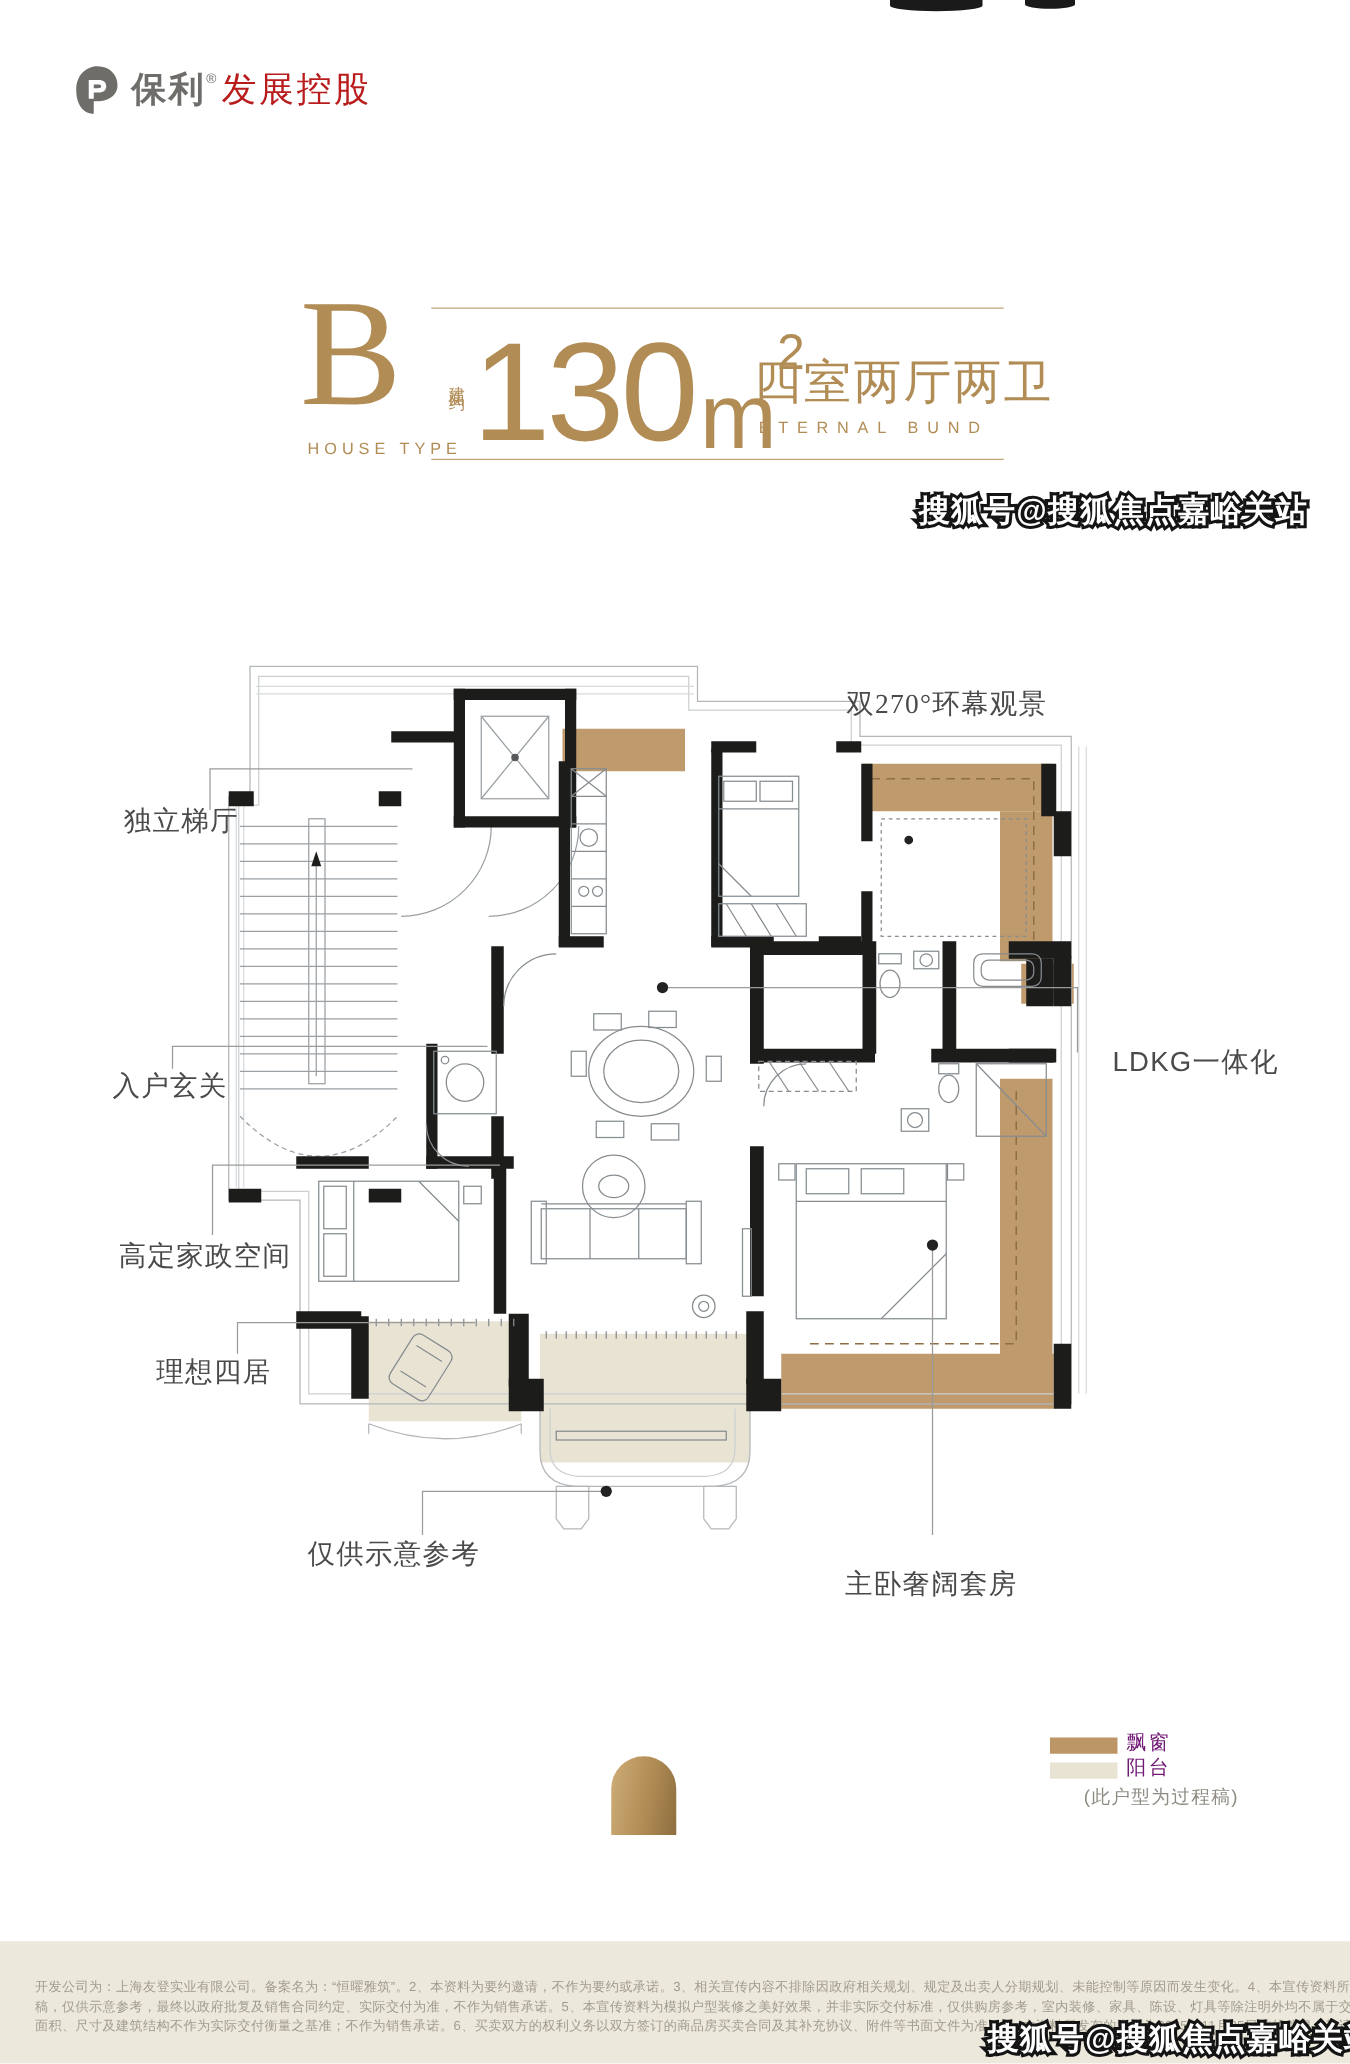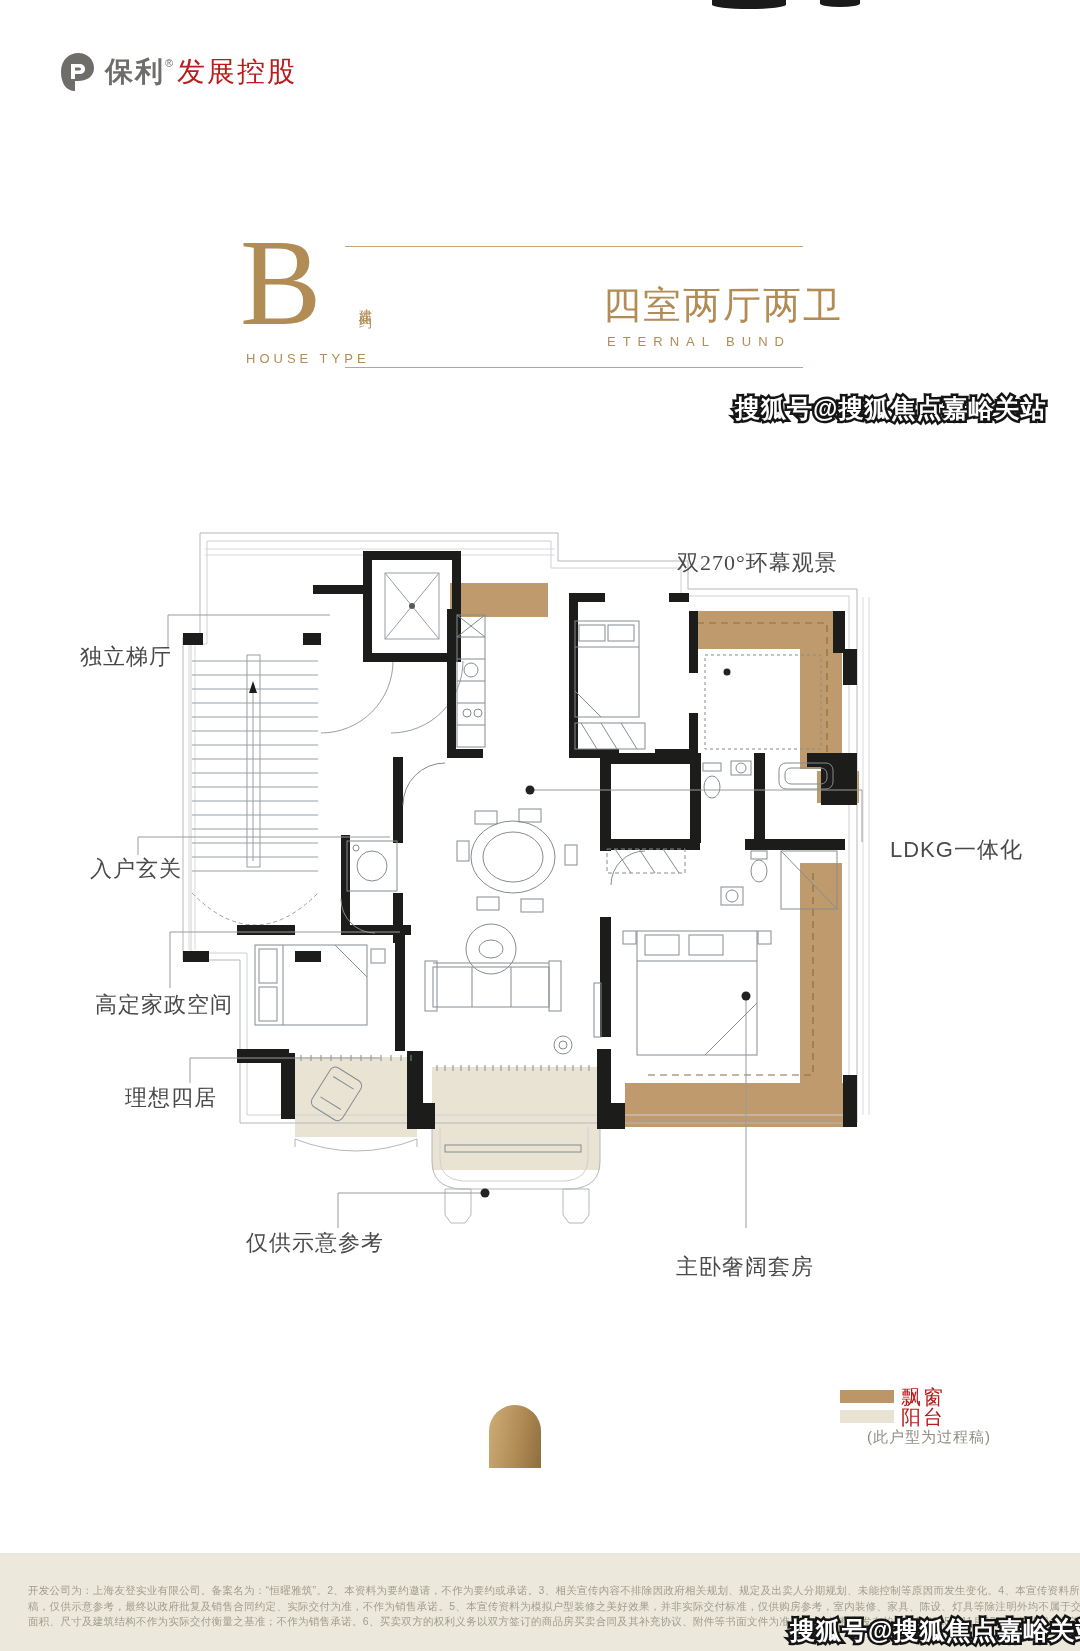--- a/index.html
+++ b/index.html
@@ -2,21 +2,21 @@
 <html><head>
 <meta charset="utf-8">
 <style>
   html,body{margin:0;padding:0;background:#ffffff;}
   body{font-family:"Liberation Sans","DejaVu Sans",sans-serif;}
   #page{position:relative;width:1080px;height:1651px;background:#ffffff;overflow:hidden;}
   .abs{position:absolute;}
   .gold{color:#b18c55;}
   .rule{position:absolute;height:1px;background:#c2a478;}
   .plan-label{position:absolute;font-size:22px;color:#4a4a4a;letter-spacing:1px;white-space:nowrap;}
-  .legend-label{position:absolute;font-size:20px;color:#b91c1c;letter-spacing:2px;white-space:nowrap;}
+  .legend-label{position:absolute;font-size:16px;color:#701a75;letter-spacing:2px;white-space:nowrap;}
   .disc-line{white-space:nowrap;font-size:10.5px;line-height:15.5px;letter-spacing:.3px;color:#a19d8e;}
   .wm-svg{position:absolute;overflow:visible;}
   .wm-svg text{font-family:"Liberation Sans","DejaVu Sans",sans-serif;font-weight:bold;}
   .frag{position:absolute;background:#1a1a1a;border-radius:0 0 50% 50%;}
 </style>
 </head>
 <body>
 
 <div id="page">
 
@@ -35,20 +35,25 @@
 
   <svg class="wm-svg" style="left:733px;top:386px;" width="300" height="44">
     <text x="2" y="31" font-size="25" letter-spacing="1" fill="#ffffff" stroke="#141414" stroke-width="5" paint-order="stroke">搜狐号@搜狐焦点嘉峪关站</text>
   </svg>
 
   <div class="abs gold" style="left:240px;top:222px;font-family:'Liberation Serif','DejaVu Serif',serif;font-size:122px;line-height:1;">B</div>
   <div class="abs gold" style="left:246px;top:351px;font-size:13px;letter-spacing:4px;">HOUSE TYPE</div>
   <div class="rule" style="left:345px;top:246px;width:458px;"></div>
   <div class="rule" style="left:345px;top:367px;width:458px;"></div>
   <div class="abs gold" style="left:356px;top:298px;writing-mode:vertical-rl;font-size:13px;letter-spacing:4px;">建面约</div>
+  <div class="abs" style="left:378px;top:248px;height:112px;display:flex;align-items:flex-end;">
+    <span class="gold" style="font-size:112px;line-height:.82;letter-spacing:-3px;">130</span>
+    <span class="gold" style="font-size:74px;line-height:.75;margin-left:4px;">m</span>
+    <span class="gold" style="font-size:40px;line-height:1;transform:translateY(-58px);">2</span>
+  </div>
   <div class="abs gold" style="left:603px;top:280px;font-size:38px;letter-spacing:2px;font-weight:500;">四室两厅两卫</div>
   <div class="abs gold" style="left:607px;top:334px;font-size:13px;letter-spacing:7px;">ETERNAL BUND</div>
 
   <svg class="abs" style="left:60px;top:505px;width:855px;height:795px;" viewBox="-85 0 855 795">
 
     <g fill="#e9e3d4">
       <rect x="150" y="552" width="122" height="80"></rect>
       <rect x="287" y="562" width="168" height="103"></rect>
     </g>
 
@@ -242,21 +247,21 @@
     </g>
     <g fill="#222222">
       <circle cx="340" cy="688" r="4.5"></circle>
       <circle cx="601" cy="491" r="4.5"></circle>
       <circle cx="385" cy="285" r="4.5"></circle>
       <circle cx="582" cy="167" r="3.5"></circle>
     </g>
   </svg>
 
   <div class="plan-label" style="left:677px;top:548px;font-family:Liberation Serif, serif;">双270°环幕观景</div>
-  <div class="plan-label" style="left:80px;top:642px;text-align:center;">独立梯厅</div>
+  <div class="plan-label" style="left:99px;top:642px;text-align:center;">独立梯厅</div>
   <div class="plan-label" style="left:90px;top:854px;">入户玄关</div>
   <div class="plan-label" style="left:890px;top:835px;">LDKG一体化</div>
   <div class="plan-label" style="left:95px;top:990px;">高定家政空间</div>
   <div class="plan-label" style="left:125px;top:1083px;">理想四居</div>
   <div class="plan-label" style="left:246px;top:1228px;">仅供示意参考</div>
   <div class="plan-label" style="left:676px;top:1252px;">主卧奢阔套房</div>
 
   <div class="abs" style="left:840px;top:1390px;width:54px;height:13px;background:#bd9668;"></div>
   <div class="legend-label" style="left:901px;top:1384px;">飘窗</div>
   <div class="abs" style="left:840px;top:1410px;width:54px;height:13px;background:#e9e3d4;"></div>

